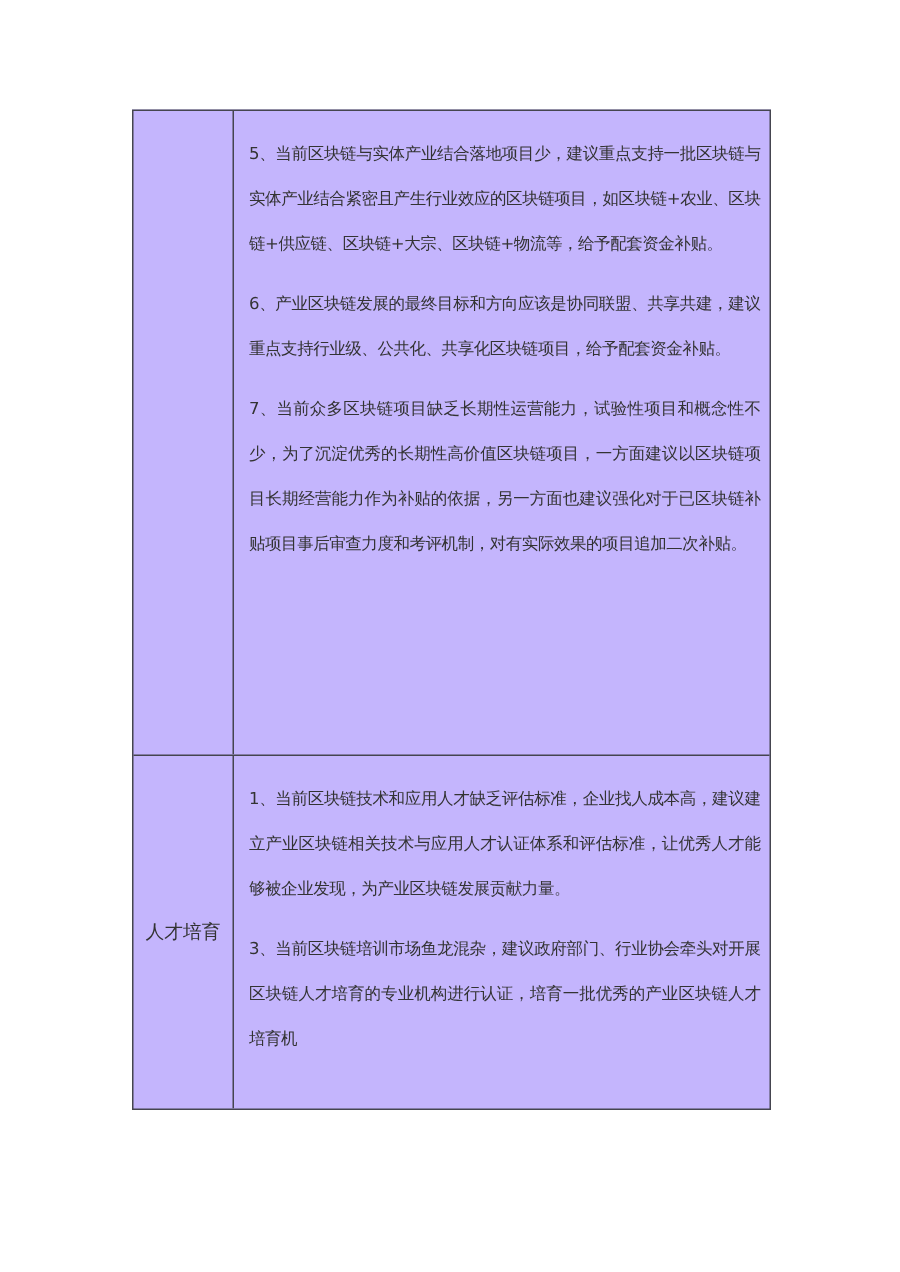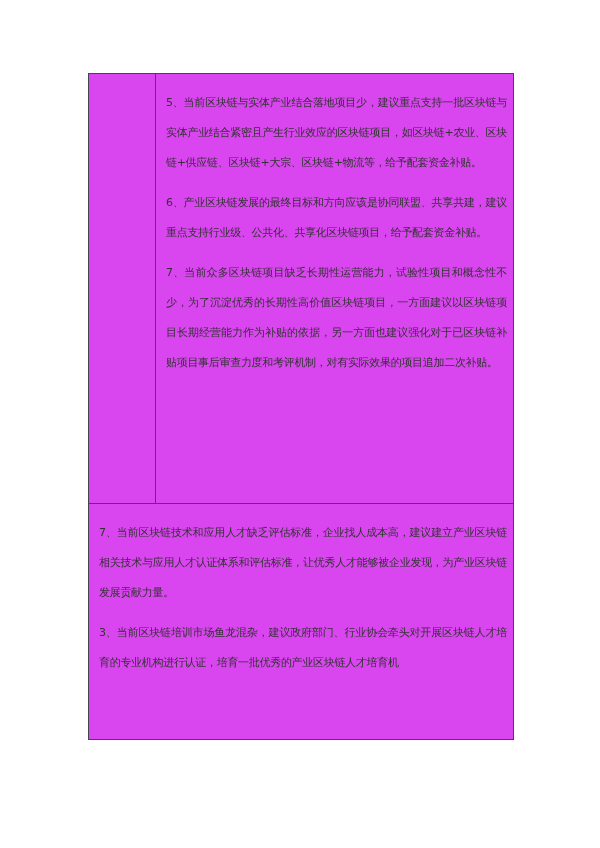--- a/index.html
+++ b/index.html
@@ -17,21 +17,21 @@
     background: #ffffff;
     overflow: hidden;
   }
   .doc-table {
     position: absolute;
     left: 88px;
     top: 73px;
     width: 426px;
     box-sizing: border-box;
     border: 1px solid #45454f;
-    background: #d946ef;
+    background: #c4b5fd;
   }
   .t-row {
     display: flex;
     box-sizing: border-box;
     overflow: hidden;
   }
   .t-row.row-1 { height: 429px; }
   .t-row.row-2 { height: 236px; border-top: 1px solid #45454f; }
   .label-cell {
     width: 67px;
@@ -77,20 +77,23 @@
         <span class="label-text"></span>
       </div>
       <div class="content-cell">
         <p>5、当前区块链与实体产业结合落地项目少，建议重点支持一批区块链与实体产业结合紧密且产生行业效应的区块链项目，如区块链+农业、区块链+供应链、区块链+大宗、区块链+物流等，给予配套资金补贴。</p>
         <p>6、产业区块链发展的最终目标和方向应该是协同联盟、共享共建，建议重点支持行业级、公共化、共享化区块链项目，给予配套资金补贴。</p>
         <p>7、当前众多区块链项目缺乏长期性运营能力，试验性项目和概念性不少，为了沉淀优秀的长期性高价值区块链项目，一方面建议以区块链项目长期经营能力作为补贴的依据，另一方面也建议强化对于已区块链补贴项目事后审查力度和考评机制，对有实际效果的项目追加二次补贴。</p>
       </div>
     </div>
 
     <div class="t-row row-2">
+      <div class="label-cell">
+        <span class="label-text">人才培育</span>
+      </div>
       <div class="content-cell">
-        <p>7、当前区块链技术和应用人才缺乏评估标准，企业找人成本高，建议建立产业区块链相关技术与应用人才认证体系和评估标准，让优秀人才能够被企业发现，为产业区块链发展贡献力量。</p>
+        <p>1、当前区块链技术和应用人才缺乏评估标准，企业找人成本高，建议建立产业区块链相关技术与应用人才认证体系和评估标准，让优秀人才能够被企业发现，为产业区块链发展贡献力量。</p>
         <p>3、当前区块链培训市场鱼龙混杂，建议政府部门、行业协会牵头对开展区块链人才培育的专业机构进行认证，培育一批优秀的产业区块链人才培育机</p>
       </div>
     </div>
 
   </div>
 </div>
 
 </body></html>

